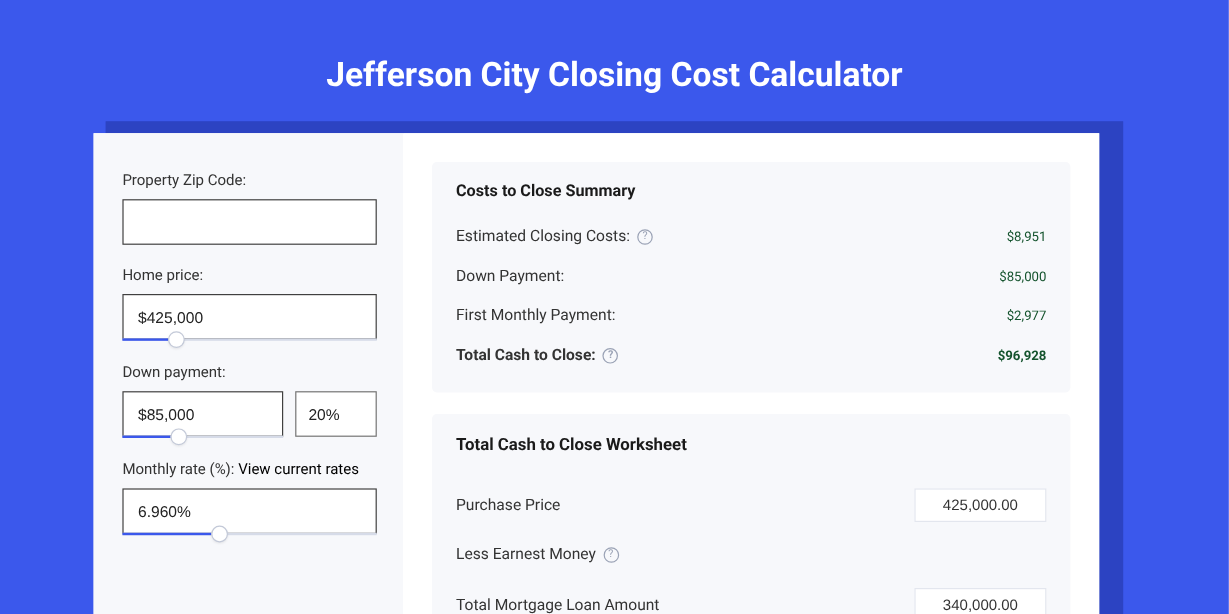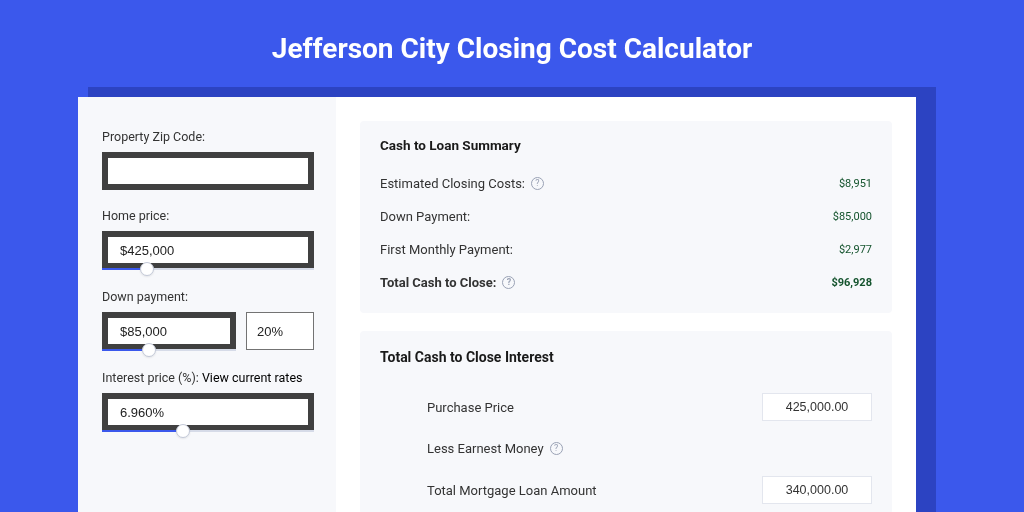--- a/index.html
+++ b/index.html
@@ -9,21 +9,21 @@
       overflow: hidden;
       font-family: -apple-system, BlinkMacSystemFont, "Segoe UI", Roboto, Arial, sans-serif;
       background: #3b58ec;
       color: #1a1a1a;
     }
     .page-title {
       color: #fff;
       font-size: 28px;
       font-weight: 700;
       text-align: center;
-      padding: 32px 0 22px;
+      padding: 46px 0 22px;
     }
     .card-shadow {
       background: #2c43c2;
       margin: 0 88px;
       padding: 10px 10px 0 0;
     }
     .card {
       background: #fff;
       display: flex;
       min-height: 420px;
@@ -36,21 +36,21 @@
       padding: 32px 22px 0 24px;
       background: #f7f8fb;
       font-size: 13px;
       color: #333;
     }
     .field { margin-bottom: 18px; }
     .label { display: block; margin-bottom: 8px; font-size: 12.5px; color: #333; }
     .input {
       width: 100%;
       height: 38px;
-      border: 6px solid #404040;
+      border: 1px solid #404040;
       background: #fff;
       border-radius: 0;
       padding: 0 12px;
       font-size: 13px;
       color: #222;
     }
     .slider-wrap { position: relative; }
     .slider-track {
       height: 2px;
       background: #d6dbe8;
@@ -100,21 +100,21 @@
       width: 13px; height: 13px; border: 1px solid #9aa2b5; border-radius: 50%;
       font-size: 9px; color: #9aa2b5; line-height: 1; cursor: pointer;
     }
 
     .worksheet {
       background: #f7f8fb;
       border-radius: 4px;
       padding: 18px 20px 0;
     }
     .worksheet-title { font-size: 14px; font-weight: 700; margin-bottom: 18px; }
-    .wline { display: flex; justify-content: space-between; align-items: center; padding: 10px 0; font-size: 13px; color: #333; margin-left: 47px; }
+    .wline { display: flex; justify-content: space-between; align-items: center; padding: 10px 0; font-size: 13px; color: #333; }
     .wline .lbl { display: flex; align-items: center; gap: 6px; }
     .mini-input {
       width: 110px; height: 28px; border: 1px solid #e3e6ee; background: #fff;
       text-align: center; padding: 0 10px; font-size: 12.5px; color: #333;
     }
   </style>
 </head>
 <body>
 
 <h1 class="page-title">Jefferson City Closing Cost Calculator</h1>
@@ -149,38 +149,38 @@
               <div class="slider-fill" style="width:30%"></div>
               <div class="slider-thumb" style="left:30%"></div>
             </div>
           </div>
           <input class="pct-input" value="20%" style="">
         </div>
       </div>
 
       <div class="field">
         <label class="label">
-          <span>Interest price (%):</span>
+          <span>Monthly rate (%):</span>
           <a href="#" class="rate-link">View current rates</a>
         </label>
         <div class="slider-wrap">
           <input class="input" value="6.960%" style="">
           <div class="slider-track">
             <div class="slider-fill" style="width:35%"></div>
             <div class="slider-thumb" style="left:35%"></div>
           </div>
         </div>
       </div>
 
     </div>
 
     <div class="right">
 
       <div class="summary">
-        <div class="summary-title">Cash to Loan Summary</div>
+        <div class="summary-title">Costs to Close Summary</div>
 
         <div class="line">
           <span class="lbl">
             <span>Estimated Closing Costs:</span>
             <span class="help-icon">?</span>
           </span>
           <span class="val">$8,951</span>
         </div>
 
         <div class="line">
@@ -200,21 +200,21 @@
         <div class="line total">
           <span class="lbl">
             <span>Total Cash to Close:</span>
             <span class="help-icon">?</span>
           </span>
           <span class="val">$96,928</span>
         </div>
       </div>
 
       <div class="worksheet">
-        <div class="worksheet-title">Total Cash to Close Interest</div>
+        <div class="worksheet-title">Total Cash to Close Worksheet</div>
 
         <div class="wline">
           <span class="lbl">
             <span>Purchase Price</span>
           </span>
           <input class="mini-input" value="425,000.00" style="">
         </div>
 
         <div class="wline">
           <span class="lbl">

